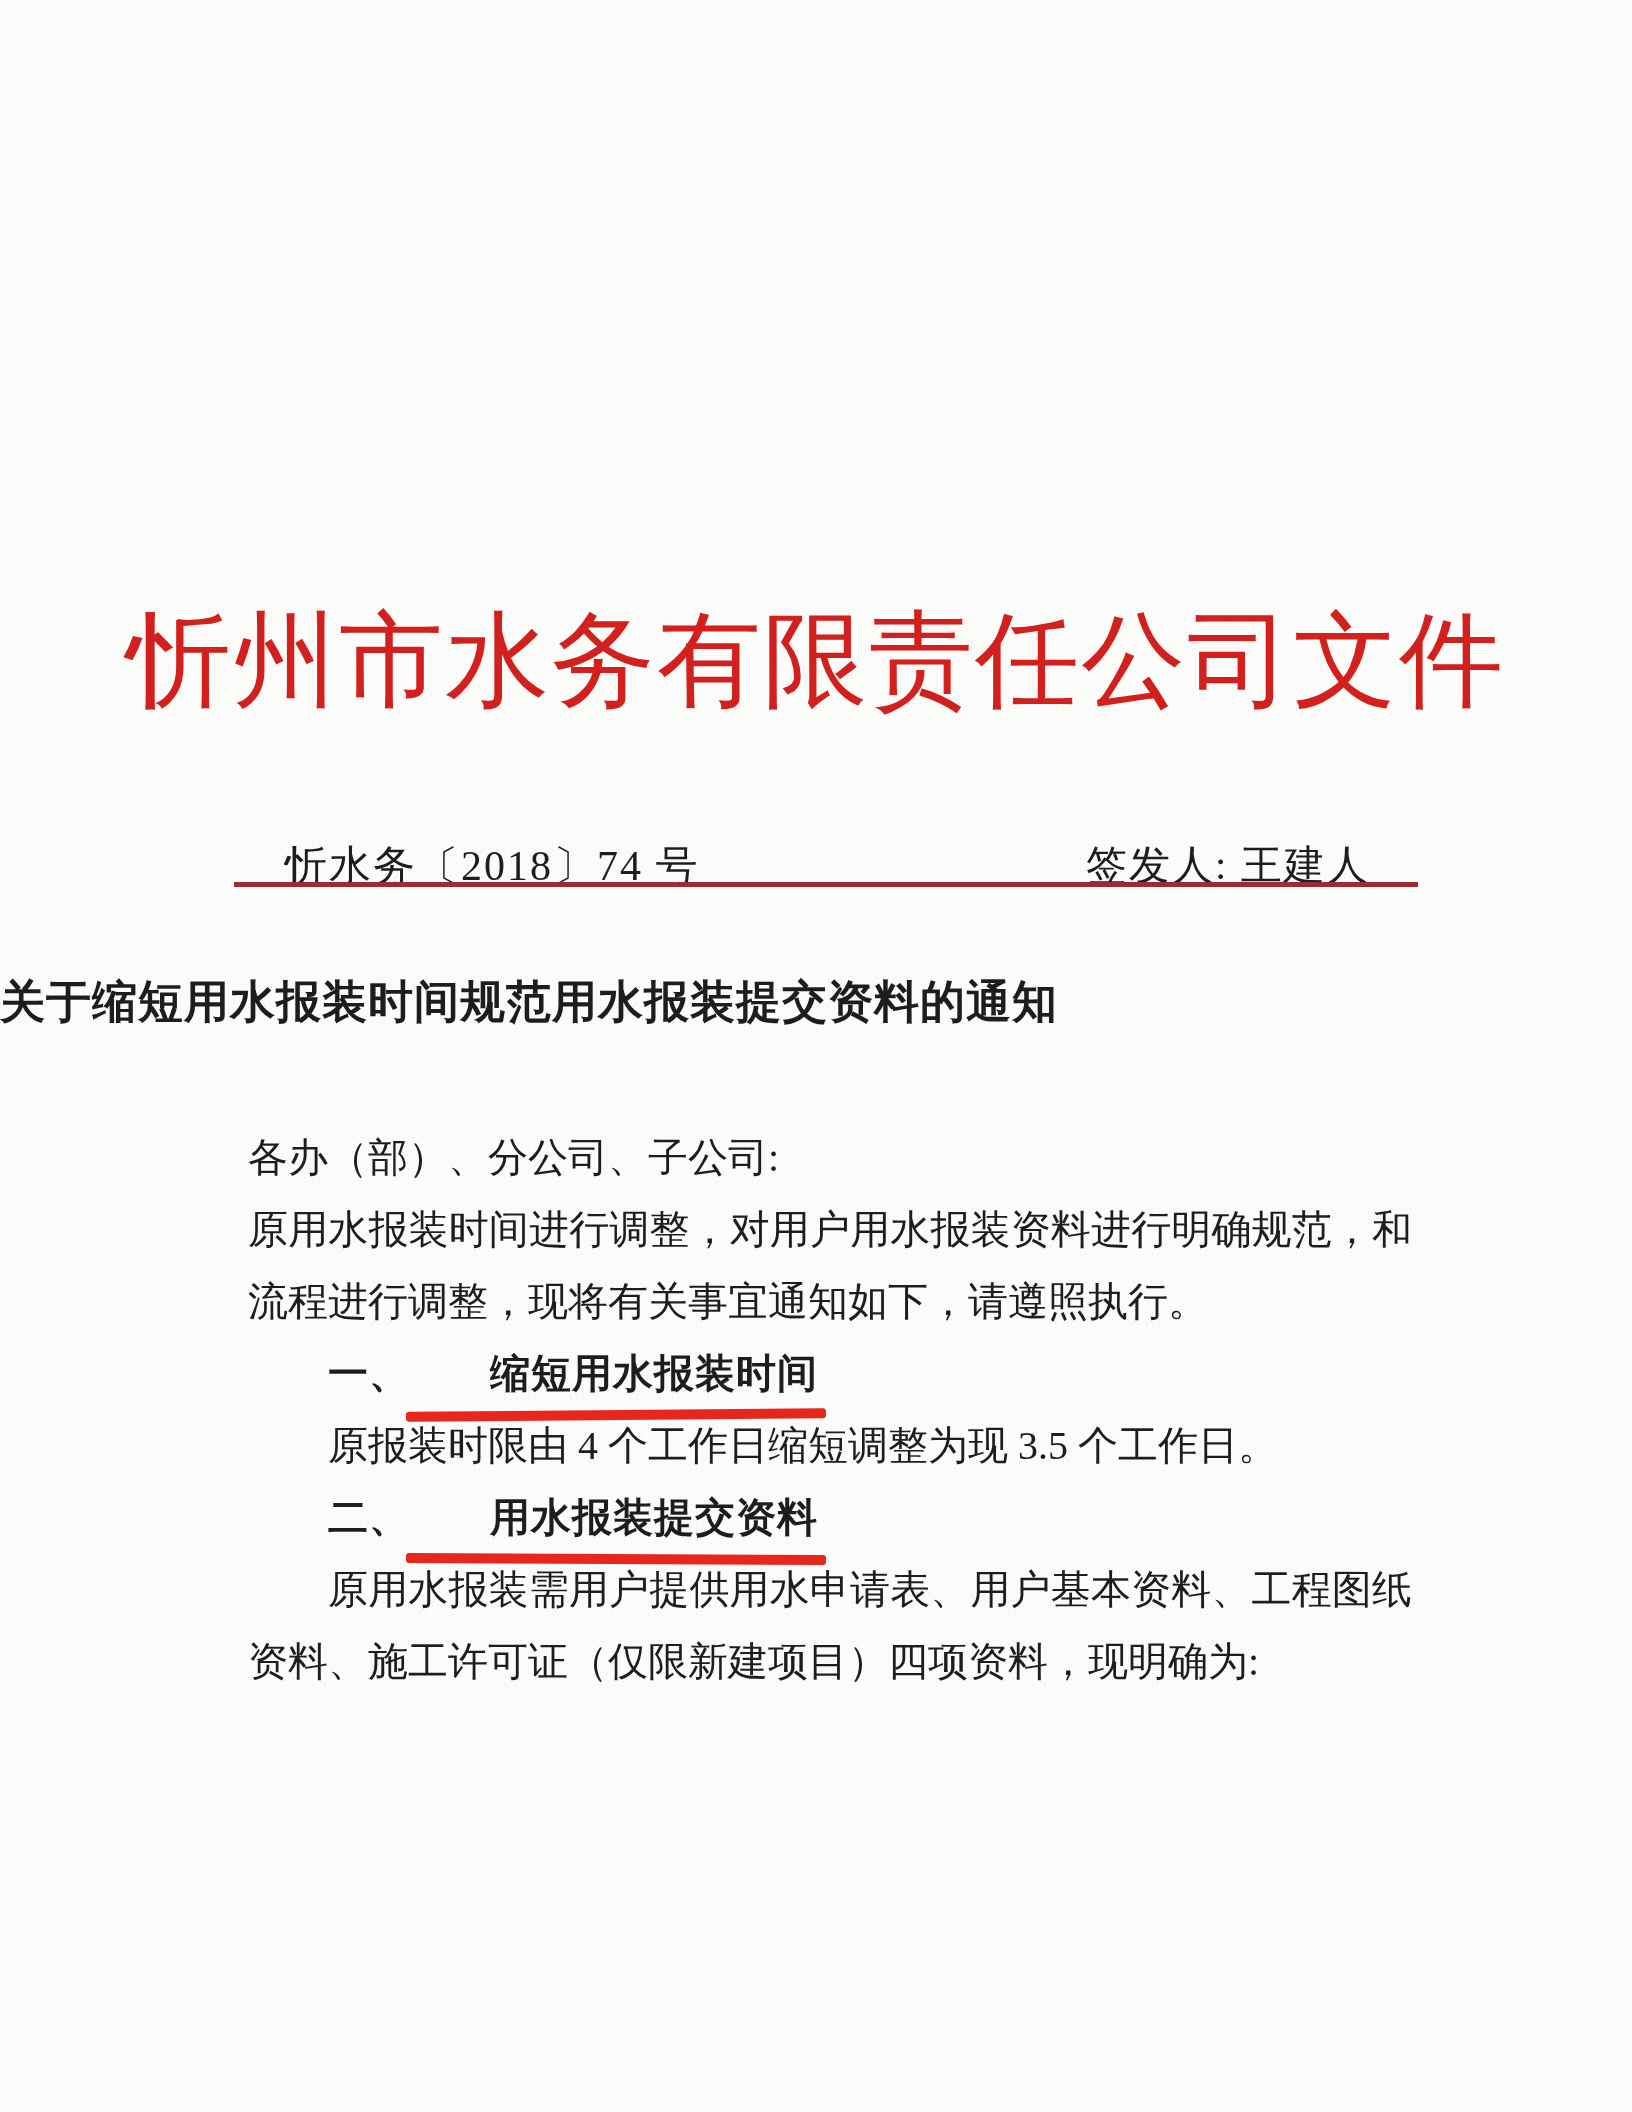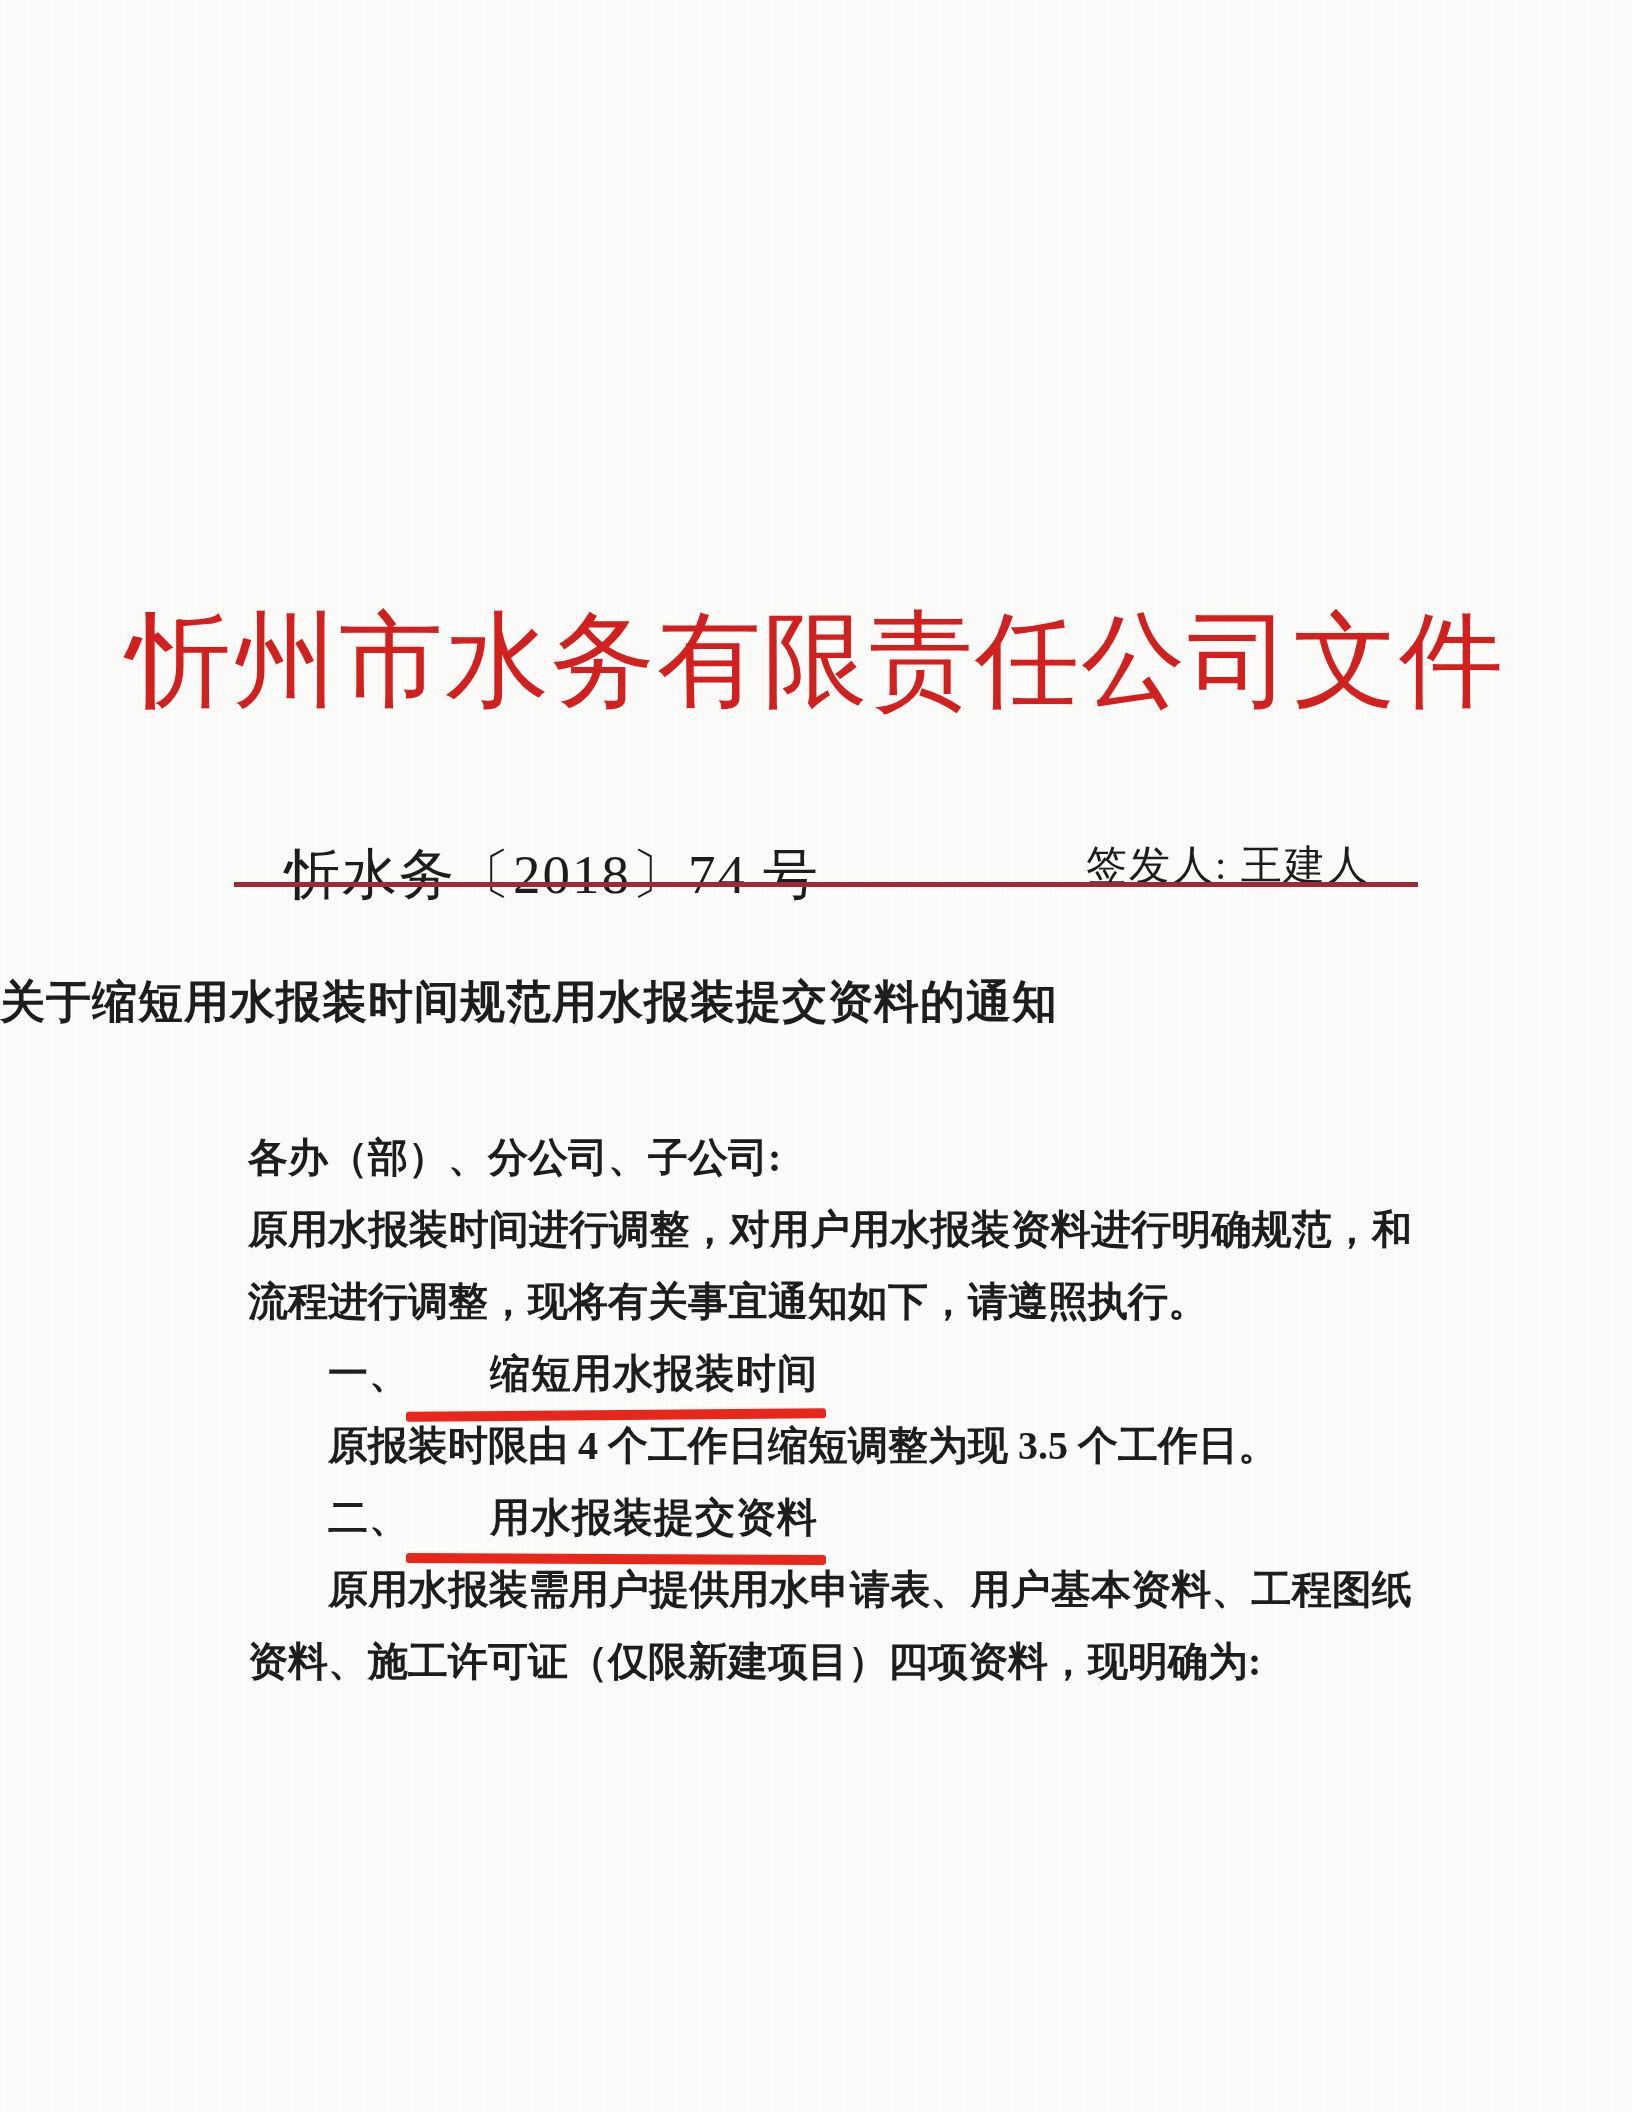--- a/index.html
+++ b/index.html
@@ -23,40 +23,40 @@
   }
   .org-title{
     position:absolute;top:592px;left:0;width:100%;
     text-align:center;
     font-size:104px;font-weight:normal;
     letter-spacing:2px;white-space:nowrap;
     color:var(--header_red);
   }
   .doc-number{
     position:absolute;left:285px;top:838px;
-    font-size:55px;letter-spacing:2px;white-space:nowrap;
+    font-size:42px;letter-spacing:2px;white-space:nowrap;
   }
   .issuer{
     position:absolute;left:1086px;top:838px;
     font-size:41px;letter-spacing:2px;white-space:nowrap;
   }
   .red-rule{
     position:absolute;left:234px;top:882px;
     width:1184px;height:5px;
     background:var(--rule_red);
   }
   .doc-title{
     position:absolute;top:972px;left:0;width:100%;
     font-size:45px;font-weight:bold;letter-spacing:1px;white-space:nowrap;
   }
   .body-block{
     position:absolute;left:248px;top:1122px;width:1164px;
     font-size:40px;line-height:72px;
   }
-  .line{height:72px;white-space:nowrap;font-weight:bold;}
+  .line{height:72px;white-space:nowrap;}
   .fill{white-space:normal;text-align:justify;text-align-last:justify;}
   .ind{text-indent:80px;}
   .heading{font-weight:bold;letter-spacing:1px;}
   .hl{position:relative;display:inline-block;}
   .marker{
     position:absolute;left:-4px;right:-8px;bottom:-10px;height:10px;
     background:var(--underline_red);
     border-radius:3px;
     display:block;
   }

